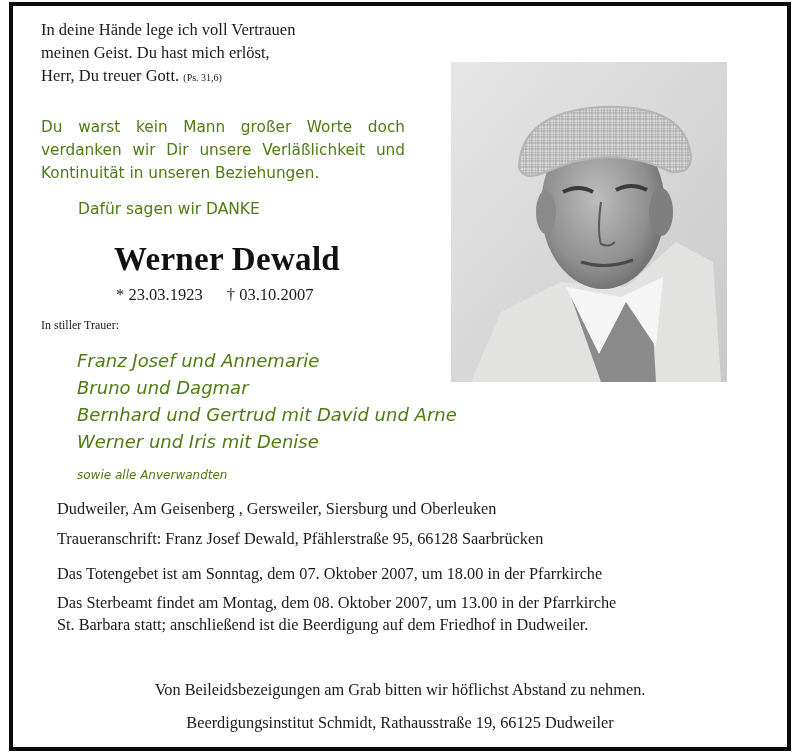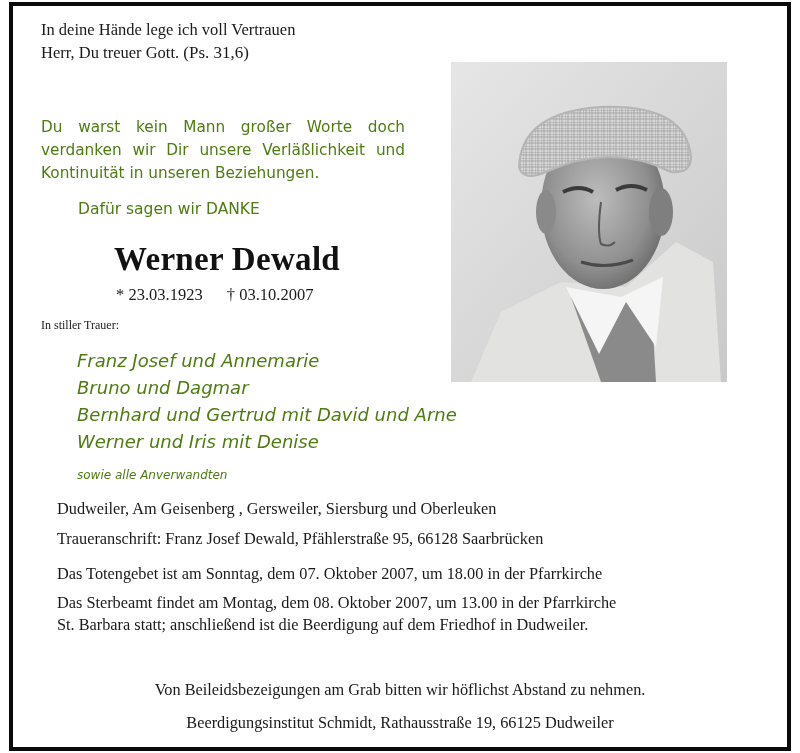--- a/index.html
+++ b/index.html
@@ -6,21 +6,21 @@
   body { width: 800px; height: 753px; position: relative; overflow: hidden; }
   .frame {
     position: absolute; left: 9px; top: 2px; width: 774px; height: 741px;
     border: 4px solid #0a0a0a; background: #ffffff;
   }
   .serif { font-family: Liberation Serif, serif; color: #1a1a1a; }
   .sans { font-family: "DejaVu Sans", "Liberation Sans", sans-serif; color: #4d7c0f; }
   .abs { position: absolute; white-space: nowrap; }
 
   .psalm { left: 41px; top: 18px; font-size: 16.5px; line-height: 23px; }
-  .psalm .ref { font-size: 17px; }
+  .psalm .ref { font-size: 10px; }
   .tribute { left: 41px; top: 116px; font-size: 15.3px; line-height: 23px; width: 364px; }
   .tribute div { text-align: justify; text-align-last: justify; }
   .tribute div:last-child { text-align-last: left; }
   .danke { left: 78px; top: 200px; font-size: 15.5px; }
   .name { left: 114px; top: 241px; font-size: 33px; font-weight: bold; letter-spacing: 0.3px; color: #111; }
   .dates { left: 116px; top: 285px; font-size: 16.5px; }
   .dates .sep { display: inline-block; width: 20px; }
   .trauer { left: 41px; top: 318px; font-size: 12px; }
   .family { left: 77px; top: 347px; font-size: 18px; line-height: 27px; font-style: italic; }
   .family .small { font-size: 12px; margin-top: 7px; }
@@ -40,20 +40,21 @@
   .c1 { top: 680px; }
   .c2 { top: 713px; }
 </style>
 </head>
 <body>
 
 <div class="frame"></div>
 
 <div class="abs serif psalm">
   <div>In deine Hände lege ich voll Vertrauen</div>
+  <div>meinen Geist. Du hast mich erlöst,</div>
   <div><span>Herr, Du treuer Gott.</span> <span class="ref">(Ps. 31,6)</span></div>
 </div>
 
 <div class="abs sans tribute">
   <div>Du warst kein Mann großer Worte doch</div>
   <div>verdanken wir Dir unsere Verläßlichkeit und</div>
   <div>Kontinuität in unseren Beziehungen.</div>
 </div>
 
 <div class="abs sans danke">Dafür sagen wir DANKE</div>

